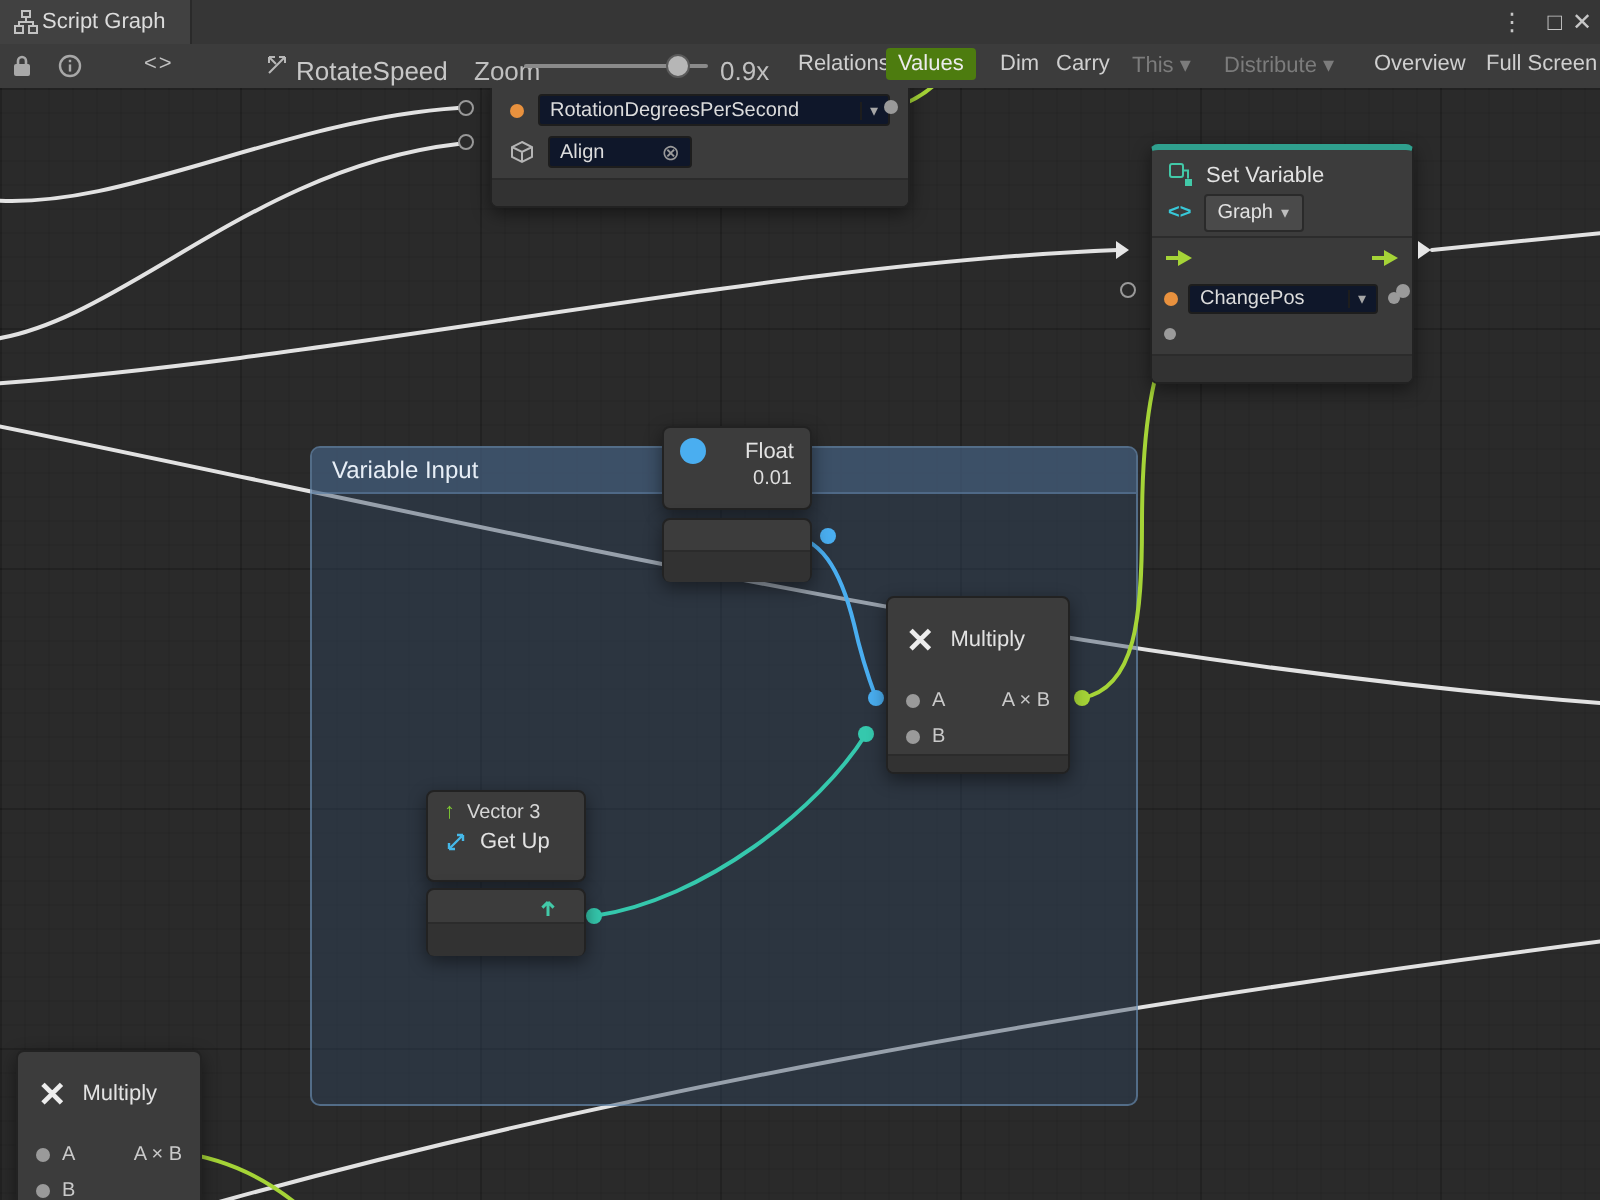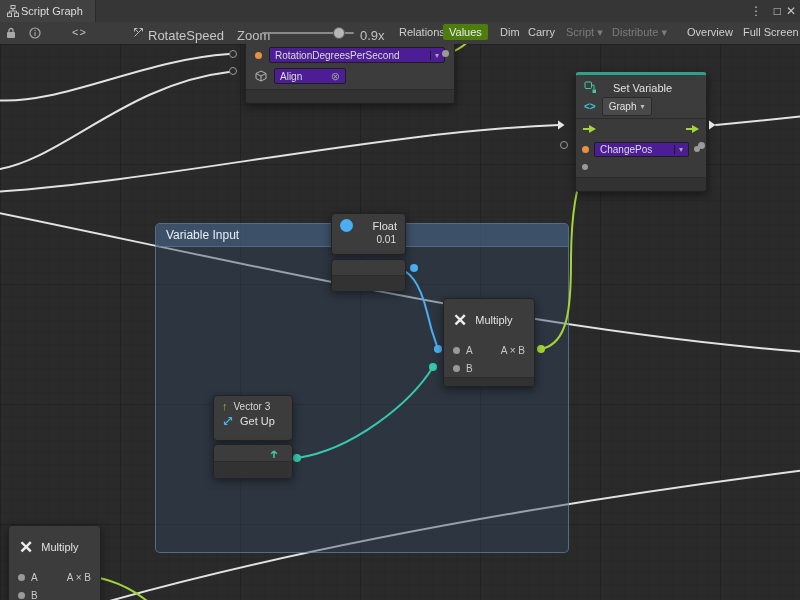--- a/index.html
+++ b/index.html
@@ -27,21 +27,21 @@
   svg.wires2{position:absolute;left:0;top:0;z-index:3;}
   .group{position:absolute;left:155px;top:141px;width:414px;height:330px;z-index:2;
     background:rgba(48,70,96,0.42);border:1px solid rgba(115,155,195,0.55);border-radius:5px;box-sizing:border-box;margin-top:38px;}
   .group-header{height:22px;background:rgba(74,102,134,0.55);border-bottom:1px solid rgba(115,155,195,0.35);
     border-radius:4px 4px 0 0;display:flex;align-items:center;padding-left:10px;font-size:12px;color:#e7eef6;}
   .node{position:absolute;background:#3c3c3c;border:1px solid #222;border-radius:4px;z-index:4;
     box-shadow:0 3px 9px rgba(0,0,0,0.45);color:#d6d6d6;font-size:11px;box-sizing:border-box;}
   .nfoot{background:#323232;border-top:1px solid #2b2b2b;border-radius:0 0 3px 3px;}
   .nrow{display:flex;align-items:center;}
   .ntitle{color:#e2e2e2;}
-  .dd{display:flex;align-items:center;background:#4c1d95;border:1px solid #1d1d1d;border-radius:2px;height:16px;
+  .dd{display:flex;align-items:center;background:#0f172a;border:1px solid #1d1d1d;border-radius:2px;height:16px;
     padding:0 5px;font-size:10px;color:#dcdcdc;box-sizing:border-box;}
   .dd .arr{border-left:1px solid #1d1d1d;margin-left:5px;padding-left:4px;color:#a6a6a6;font-size:8px;}
   .rdot{display:inline-block;width:7px;height:7px;border-radius:50%;background:#9a9a9a;flex:none;}
   .rdot.orange{background:#e8913e;}
   .rdot.sm{width:6px;height:6px;}
   .pdot{position:absolute;width:7px;height:7px;border-radius:50%;background:#9a9a9a;z-index:6;}
   .pdot.o{background:transparent;border:1px solid #999;width:6px;height:6px;}
   .ptri{position:absolute;z-index:6;line-height:0;}
   .prow{display:flex;align-items:center;height:18px;padding:0 9px;font-size:10px;color:#c9c9c9;gap:6px;}
   .prow .out{margin-left:auto;}
@@ -106,21 +106,21 @@
 
   <span class="titem mini" style="left:237px;top:6px;color:#c0c0c0;">Zoom</span>
   <div class="slider-track" style="left:262px;top:10px;width:92px;"></div>
   <div class="slider-handle" style="left:333px;top:5px;"></div>
   <span class="titem mini" style="left:360px;top:6px;color:#c0c0c0;">0.9x</span>
 
   <span class="tbtn" style="left:393px;">Relations</span>
   <span class="tbtn active" style="left:443px;">Values</span>
   <span class="tbtn" style="left:494px;">Dim</span>
   <span class="tbtn" style="left:522px;">Carry</span>
-  <span class="tbtn disabled" style="left:560px;"><span>Script</span> <span>▾</span></span>
+  <span class="tbtn disabled" style="left:560px;"><span>This</span> <span>▾</span></span>
   <span class="tbtn disabled" style="left:606px;"><span>Distribute</span> <span>▾</span></span>
   <span class="tbtn" style="left:681px;">Overview</span>
   <span class="tbtn" style="left:737px;">Full Screen</span>
 </div>
 
 <div class="canvas">
 
   <svg class="wires" width="800" height="556" viewBox="0 0 800 556">
     <g fill="none" stroke="#e2e2e2" stroke-width="2" stroke-linecap="round">
       <path d="M -6 56 C 60 62, 140 16, 229 10"></path>
@@ -185,21 +185,21 @@
   <div class="node" style="left:575px;top:28px;width:132px;border-top:3px solid #2fa08e;">
     <div style="padding:4px 8px 3px;">
       <div class="nrow" style="height:17px;">
         <span style="line-height:0;">
           <svg width="13" height="13">
               <rect x="1" y="1" width="6.5" height="6.5" rx="1" stroke="#42c9a8" fill="none"></rect>
               <path d="M7.5 4.2 h2.5 v4" stroke="#42c9a8" fill="none"></path>
               <rect x="8.5" y="8.5" width="3.5" height="3.5" fill="#42c9a8"></rect>
             </svg>
         </span>
-        <span class="ntitle" style="margin-left:16px;">Set Variable</span>
+        <span class="ntitle" style="margin-left:6px;">Set Variable</span>
       </div>
       <div class="nrow" style="height:18px;margin-top:1px;">
         <span class="cyan-code">&lt;&gt;</span>
         <span class="scope-btn" style="margin-left:6px;">
           <span>Graph</span>
           <span style="font-size:8px;color:#bdbdbd;">▾</span>
         </span>
       </div>
     </div>
     <div style="border-top:1px solid #2c2c2c;background:#3a3a3a;">

